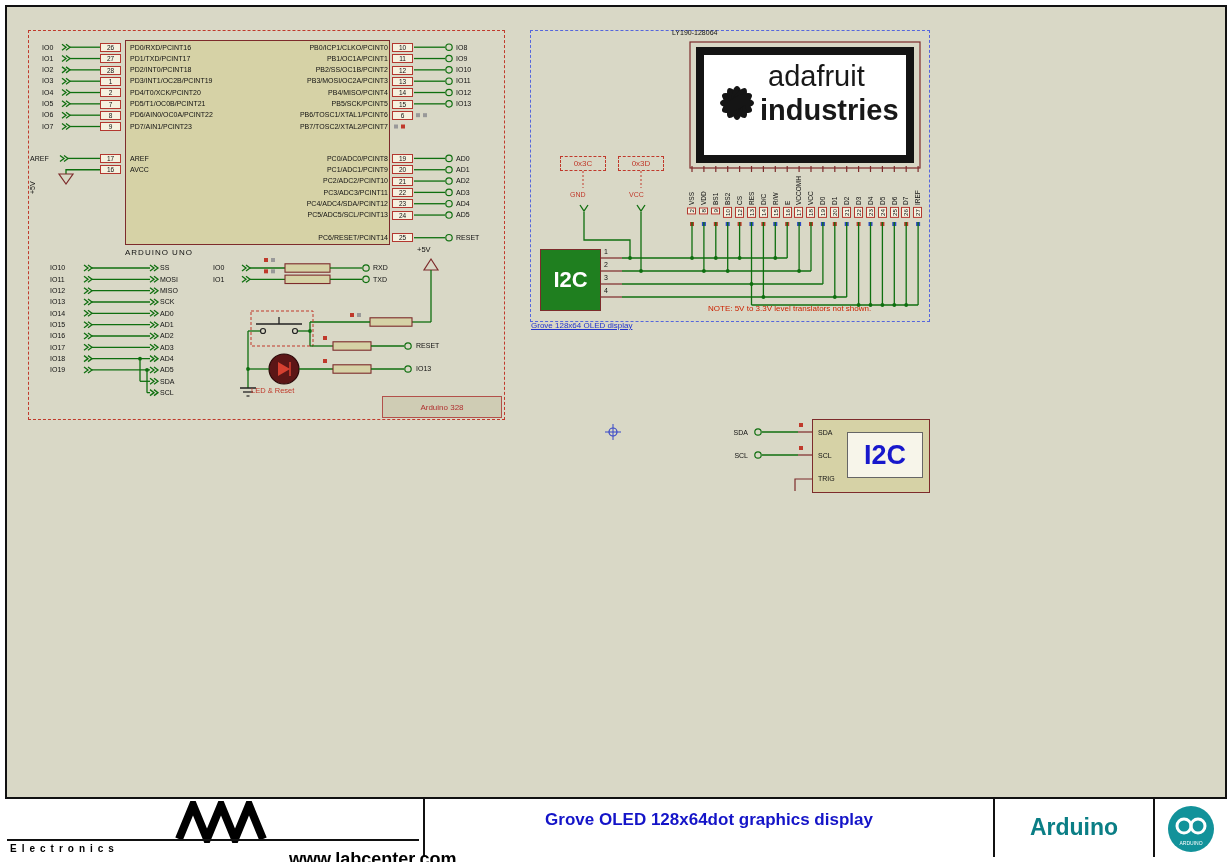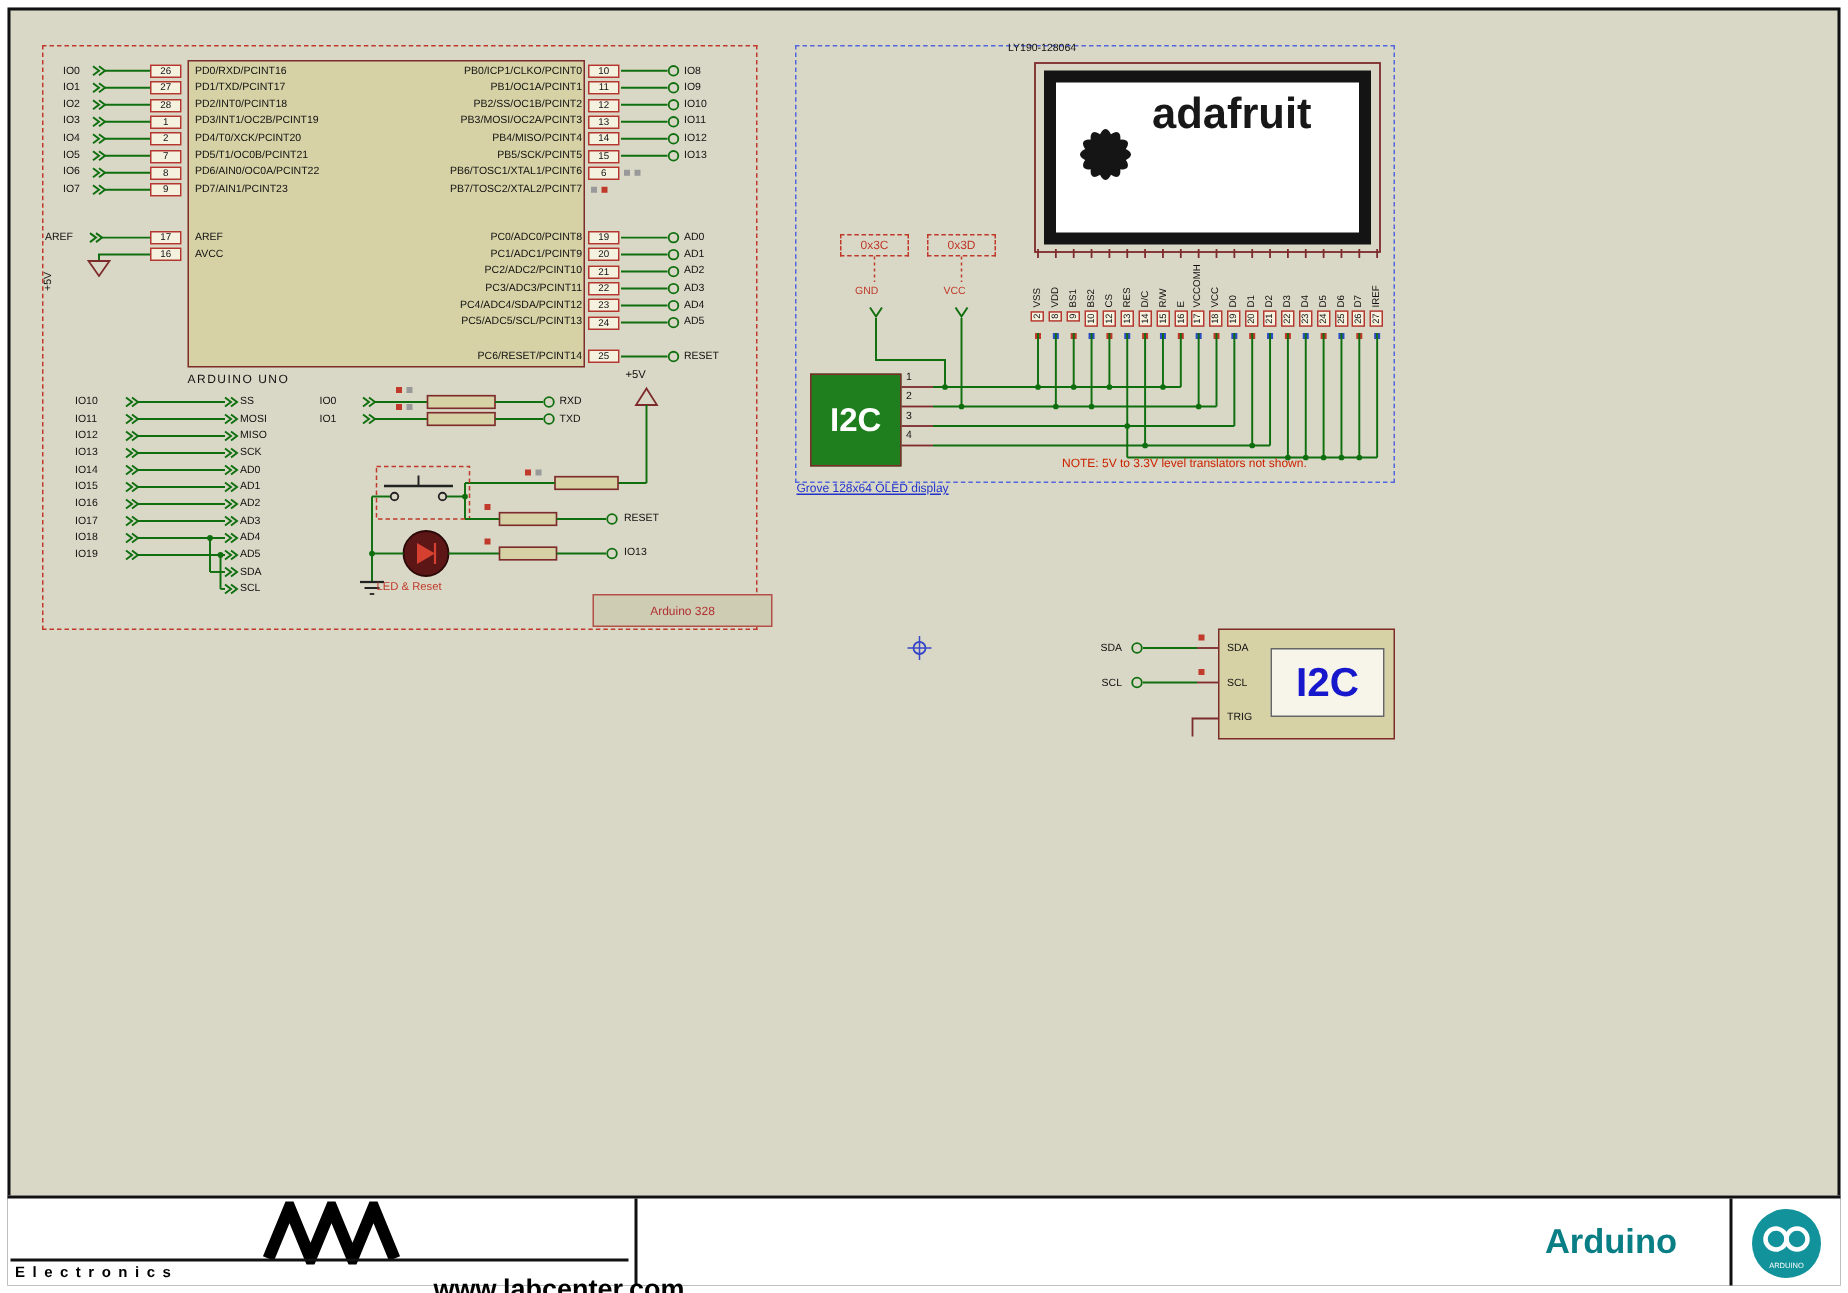--- a/index.html
+++ b/index.html
@@ -585,28 +585,29 @@
       <span class="c-io0">IO1</span>
       <span class="c-sig">TXD</span>
     </div>
     </div>
 
   <div class="lbl" style="left:417px;top:245px;font-size:7.5px;">+5V</div>
   <div class="lbl" style="left:416px;top:341px;">RESET</div>
   <div class="lbl" style="left:416px;top:364px;">IO13</div>
   <div class="lbl red" style="left:251px;top:386px;font-size:7.5px;">LED &amp; Reset</div>
 
-  <div class="abs" style="left:395px;top:396px;width:120px;height:22px;background:#cfccb4;border:1px solid #b3504a;display:flex;align-items:center;justify-content:center;font-size:8px;color:#b03030;">
+  <div class="abs" style="left:382px;top:396px;width:120px;height:22px;background:#cfccb4;border:1px solid #b3504a;display:flex;align-items:center;justify-content:center;font-size:8px;color:#b03030;">
     <span>Arduino 328</span>
   </div>
 
   <div class="abs dashblue" style="left:530px;top:30px;width:400px;height:292px;"></div>
   <div class="lbl" style="left:672px;top:28px;">LY190-128064</div>
 
-  <div class="abs" style="left:768px;top:60px;font-size:29px;font-weight:bold;color:#181818;white-space:nowrap;">adafruit</div>
+  <div class="abs" style="left:768px;top:60px;font-size:29px;font-weight:normal;color:#181818;white-space:nowrap;">adafruit</div>
+  <div class="abs" style="left:760px;top:94px;font-size:29px;font-weight:bold;color:#181818;white-space:nowrap;">industries</div>
 
   <div class="oledpins">
 
   <div class="opin">
       <span class="opname">VSS</span>
       <span class="opnum">2</span>
     </div>
       <div class="opin">
       <span class="opname">VDD</span>
       <span class="opnum">8</span>
@@ -745,20 +746,23 @@
 
   <div class="abs strip">
     <div class="cell cellA">
       <svg class="abs" style="left:168px;top:2px;" width="110" height="42">
         <polyline points="6,38 20,4 34,38 48,4 62,38 76,4 90,38" fill="none" stroke="#000" stroke-width="8"></polyline>
       </svg>
       <div class="website">www.labcenter.com</div>
       <div class="rule"></div>
       <div class="companysub">Electronics</div>
     </div>
+    <div class="cell cellB">
+      <div class="doctitle">Grove OLED 128x64dot graphics display</div>
+    </div>
     <div class="cell cellC">
       <div class="project">Arduino</div>
     </div>
     <div class="cell cellD">
       <div class="alogo">
         <svg width="46" height="46">
           <circle cx="16" cy="20" r="7" fill="none" stroke="#fff" stroke-width="3"></circle>
           <circle cx="30" cy="20" r="7" fill="none" stroke="#fff" stroke-width="3"></circle>
           <text x="23" y="39" text-anchor="middle" font-size="5" fill="#fff" font-family="Liberation Sans, sans-serif">ARDUINO</text>
         </svg>

